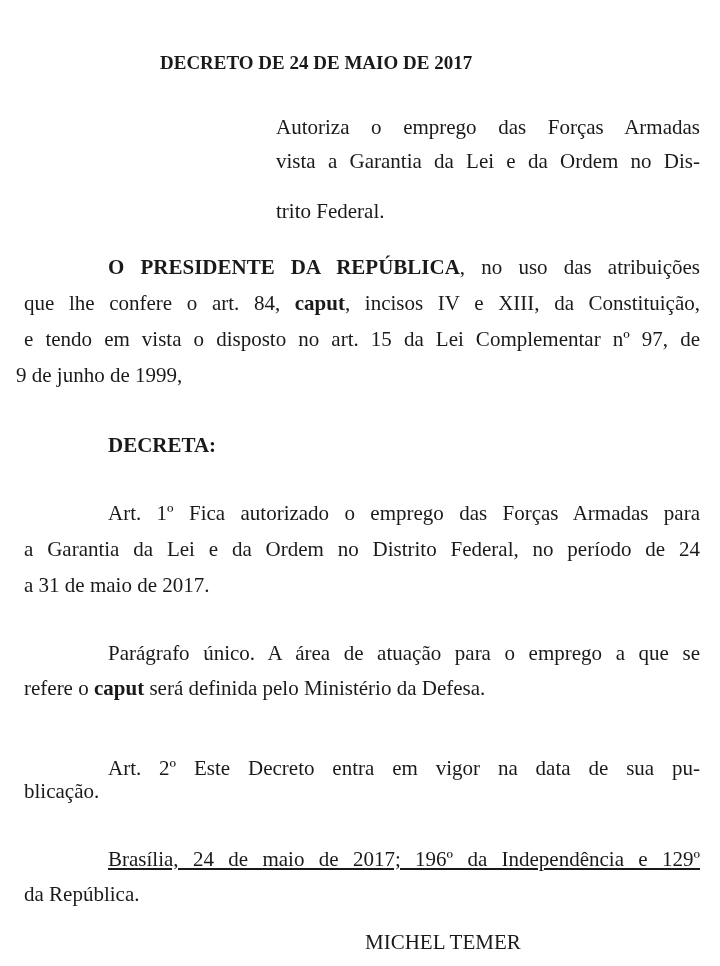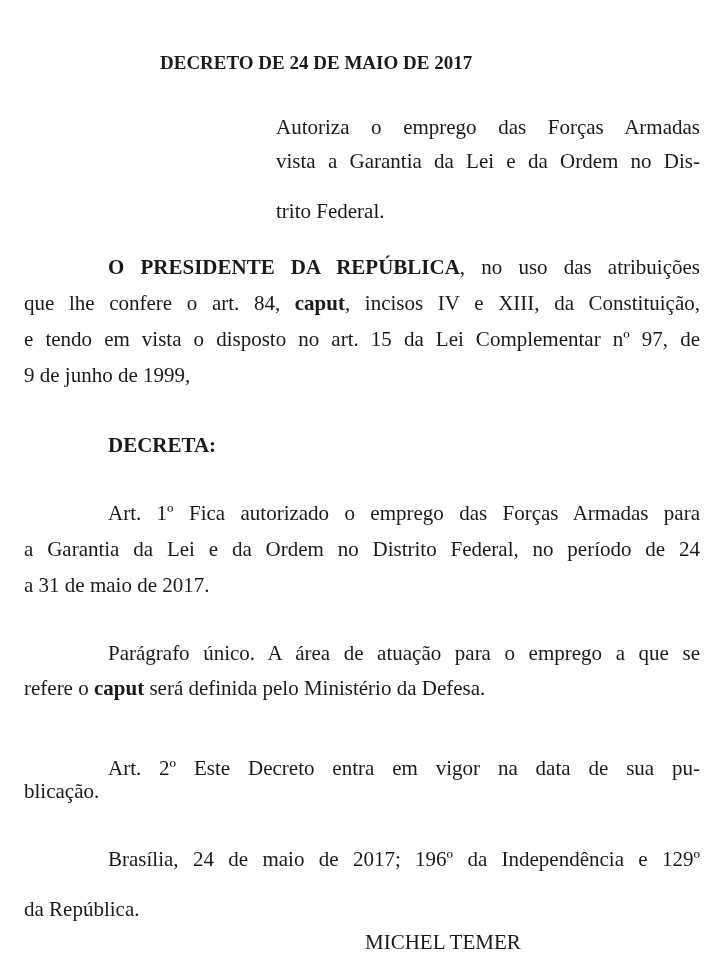--- a/index.html
+++ b/index.html
@@ -52,21 +52,21 @@
   <div>
     <div class="just-sum" style="top:114px;">Autoriza o emprego das Forças Armadas</div>
     <div class="just-sum" style="top:148px;">vista a Garantia da Lei e da Ordem no Dis-</div>
     <div class="line" style="left:276px; top:198px;">trito Federal.</div>
   </div>
 
   <div>
     <div class="just indent" style="top:254px;"><b>O PRESIDENTE DA REPÚBLICA</b><span>, no uso das atribuições</span></div>
     <div class="just" style="top:290px;"><span>que lhe confere o art. 84, </span><b>caput</b><span>, incisos IV e XIII, da Constituição,</span></div>
     <div class="just" style="top:326px;">e tendo em vista o disposto no art. 15 da Lei Complementar nº 97, de</div>
-    <div class="line" style="left:24px; top:362px;">9 de junho de 1999,</div>
+    <div class="line" style="left:16px; top:362px;">9 de junho de 1999,</div>
   </div>
 
   <div class="line" style="left:108px; top:432px; font-weight:bold;">DECRETA:</div>
 
   <div>
     <div class="just indent" style="top:500px;">Art. 1º Fica autorizado o emprego das Forças Armadas para</div>
     <div class="just" style="top:536px;">a Garantia da Lei e da Ordem no Distrito Federal, no período de 24</div>
     <div class="line" style="left:24px; top:572px;">a 31 de maio de 2017.</div>
   </div>
 
@@ -74,19 +74,19 @@
     <div class="just indent" style="top:640px;">Parágrafo único. A área de atuação para o emprego a que se</div>
     <div class="line" style="left:24px; top:675px;"><span>refere o </span><b>caput</b><span> será definida pelo Ministério da Defesa.</span></div>
   </div>
 
   <div>
     <div class="just indent" style="top:755px;">Art. 2º Este Decreto entra em vigor na data de sua pu-</div>
     <div class="line" style="left:24px; top:778px;">blicação.</div>
   </div>
 
   <div>
-    <div class="just indent" style="top:846px;">Brasília, 24 de maio de 2017; 196º da Independência e 129º</div>
-    <div class="line" style="left:24px; top:881px;margin-top:15px;">da República.</div>
+    <div class="just indent" style="top:846px;text-decoration:underline;">Brasília, 24 de maio de 2017; 196º da Independência e 129º</div>
+    <div class="line" style="left:24px; top:881px;">da República.</div>
   </div>
 
   <div class="line" style="left:365px; top:929px;">MICHEL TEMER</div>
 
 </div>
 
 </body></html>

